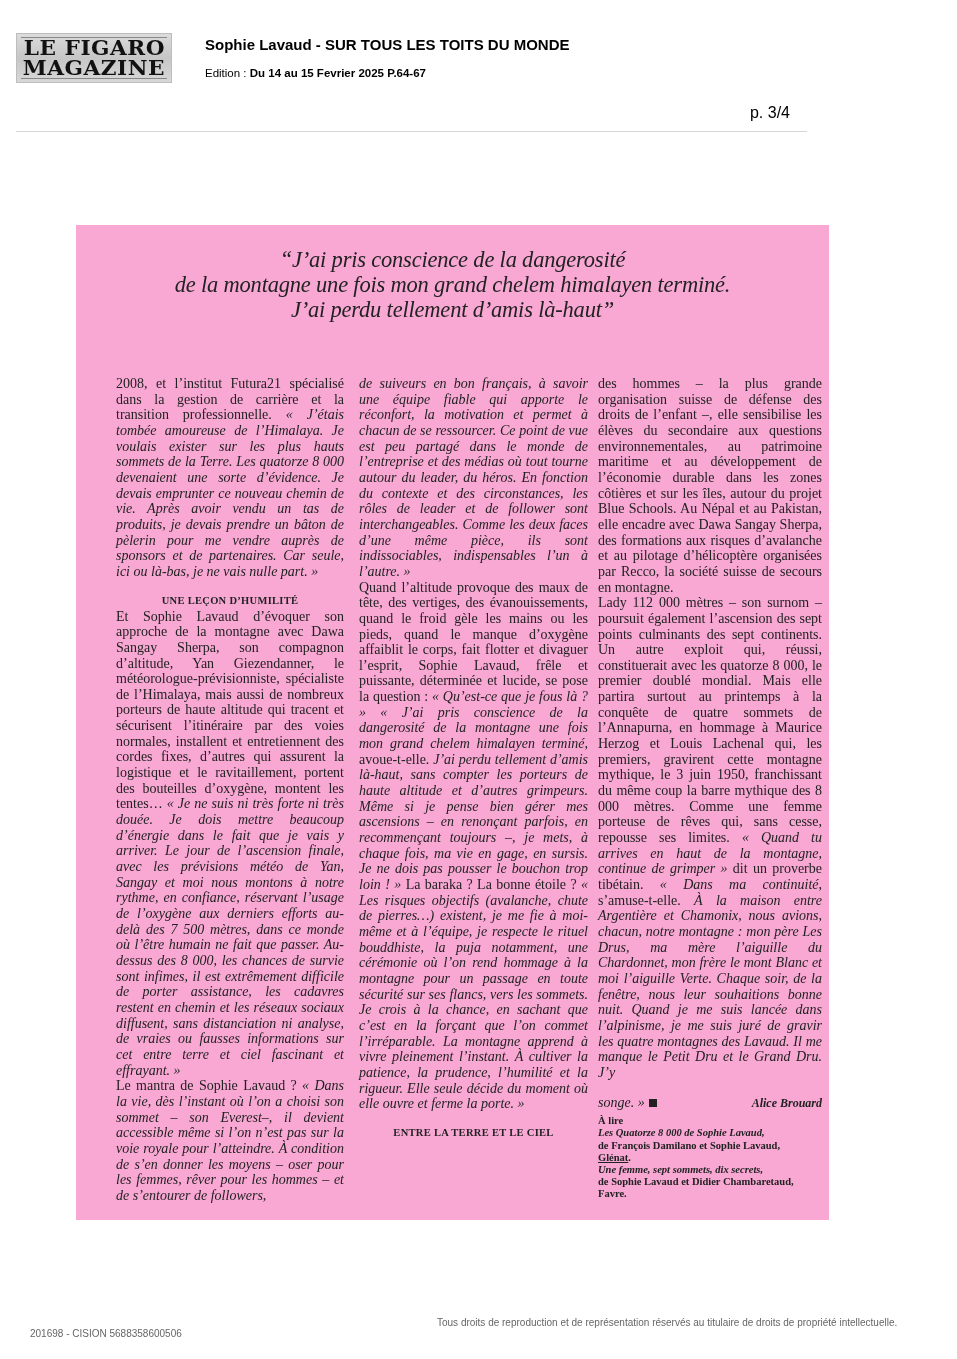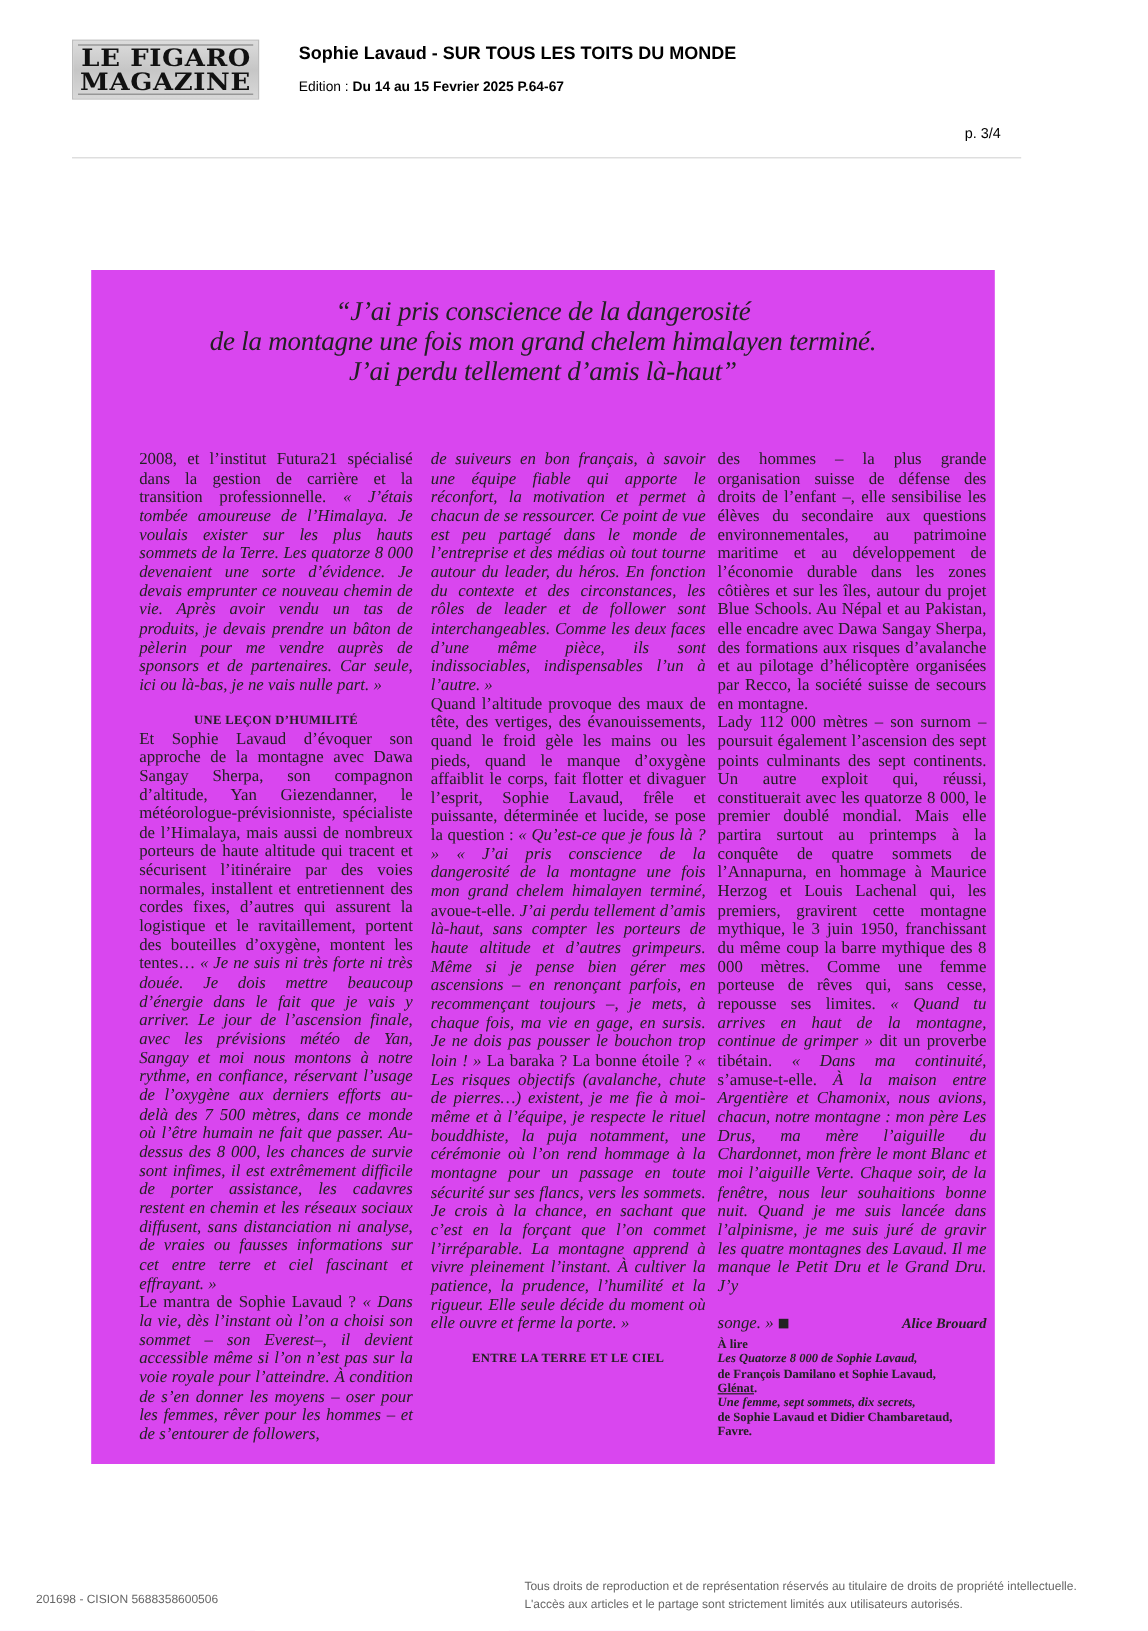--- a/index.html
+++ b/index.html
@@ -1,29 +1,29 @@
 <!DOCTYPE html>
 <html><head>
 <meta charset="utf-8">
 <style>
   html, body { margin: 0; padding: 0; background: #ffffff; }
   body { width: 957px; height: 1359px; position: relative; overflow: hidden; font-family: "Liberation Sans", sans-serif; color: #000; }
 
-  .header { position: absolute; left: 0; top: 0; width: 823px; height: 132px; margin-left: 44px; }
+  .header { position: absolute; left: 0; top: 0; width: 823px; height: 132px; }
   .logo { position: absolute; left: 16px; top: 33px; width: 156px; height: 50px; background: linear-gradient(#dcdcdc, #c6c6c6 50%, #d8d8d8); border: 1px solid #bdbdbd; box-sizing: border-box; display: flex; flex-direction: column; align-items: center; justify-content: center; }
   .logo .rule { position: absolute; left: 4px; right: 4px; height: 1px; background: #888; }
   .logo .rule.top { top: 3px; } .logo .rule.bot { bottom: 3px; }
   .logo span { font-family: "DejaVu Serif", serif; font-weight: 900; font-size: 20px; line-height: 20px; letter-spacing: 0.5px; color: #111; transform: scaleX(1.08); }
   .head-title { position: absolute; left: 205px; top: 36px; font-size: 15px; font-weight: bold; text-align: right; }
   .head-edition { position: absolute; left: 205px; top: 67px; font-size: 11.5px; }
   .head-edition b { font-weight: bold; }
-  .page-num { position: absolute; right: 33px; top: 104px; font-size: 12px; }
+  .page-num { position: absolute; right: 33px; top: 104px; font-size: 16px; }
   .head-rule { position: absolute; left: 16px; right: 16px; top: 131px; height: 1px; background: #d6d6d6; }
 
-  .scan { position: absolute; left: 76px; top: 225px; width: 753px; height: 995px; background: #d946ef; }
+  .scan { position: absolute; left: 76px; top: 225px; width: 753px; height: 995px; background: #f9a8d4; }
   .pull { position: absolute; left: 0; top: 22px; width: 753px; text-align: center; font-family: "Liberation Serif", serif; font-style: italic; font-size: 22.5px; line-height: 25px; color: #222; letter-spacing: -0.2px; }
 
   .col { position: absolute; top: 151px; font-family: "Liberation Serif", serif; font-size: 14px; line-height: 15.65px; color: #222; text-align: justify; hyphens: manual; }
   .col1 { left: 40px; width: 228px; }
   .col2 { left: 283px; width: 229px; }
   .col3 { left: 522px; width: 224px; }
   .col p { margin: 0; }
   .col i { font-style: italic; }
   .subhead { font-family: "Liberation Serif", serif; font-weight: bold; font-size: 10.5px; text-align: center; letter-spacing: 0.3px; margin: 14px 0 2px 0; line-height: 13px; }
   .sig-line { display: flex; justify-content: space-between; align-items: baseline; }
@@ -90,14 +90,13 @@
       <div class="it">Une femme, sept sommets, dix secrets,</div>
       <div>de Sophie Lavaud et Didier Chambaretaud,</div>
       <div>Favre.</div>
     </div>
   </div>
 </div>
 
 <div class="footer-left">201698 - CISION 5688358600506</div>
 <div class="footer-right">
   <div>Tous droits de reproduction et de représentation réservés au titulaire de droits de propriété intellectuelle.</div>
-  <div>L'accès aux articles et le partage sont strictement limités aux utilisateurs autorisés.</div>
 </div>
 
 </body></html>

